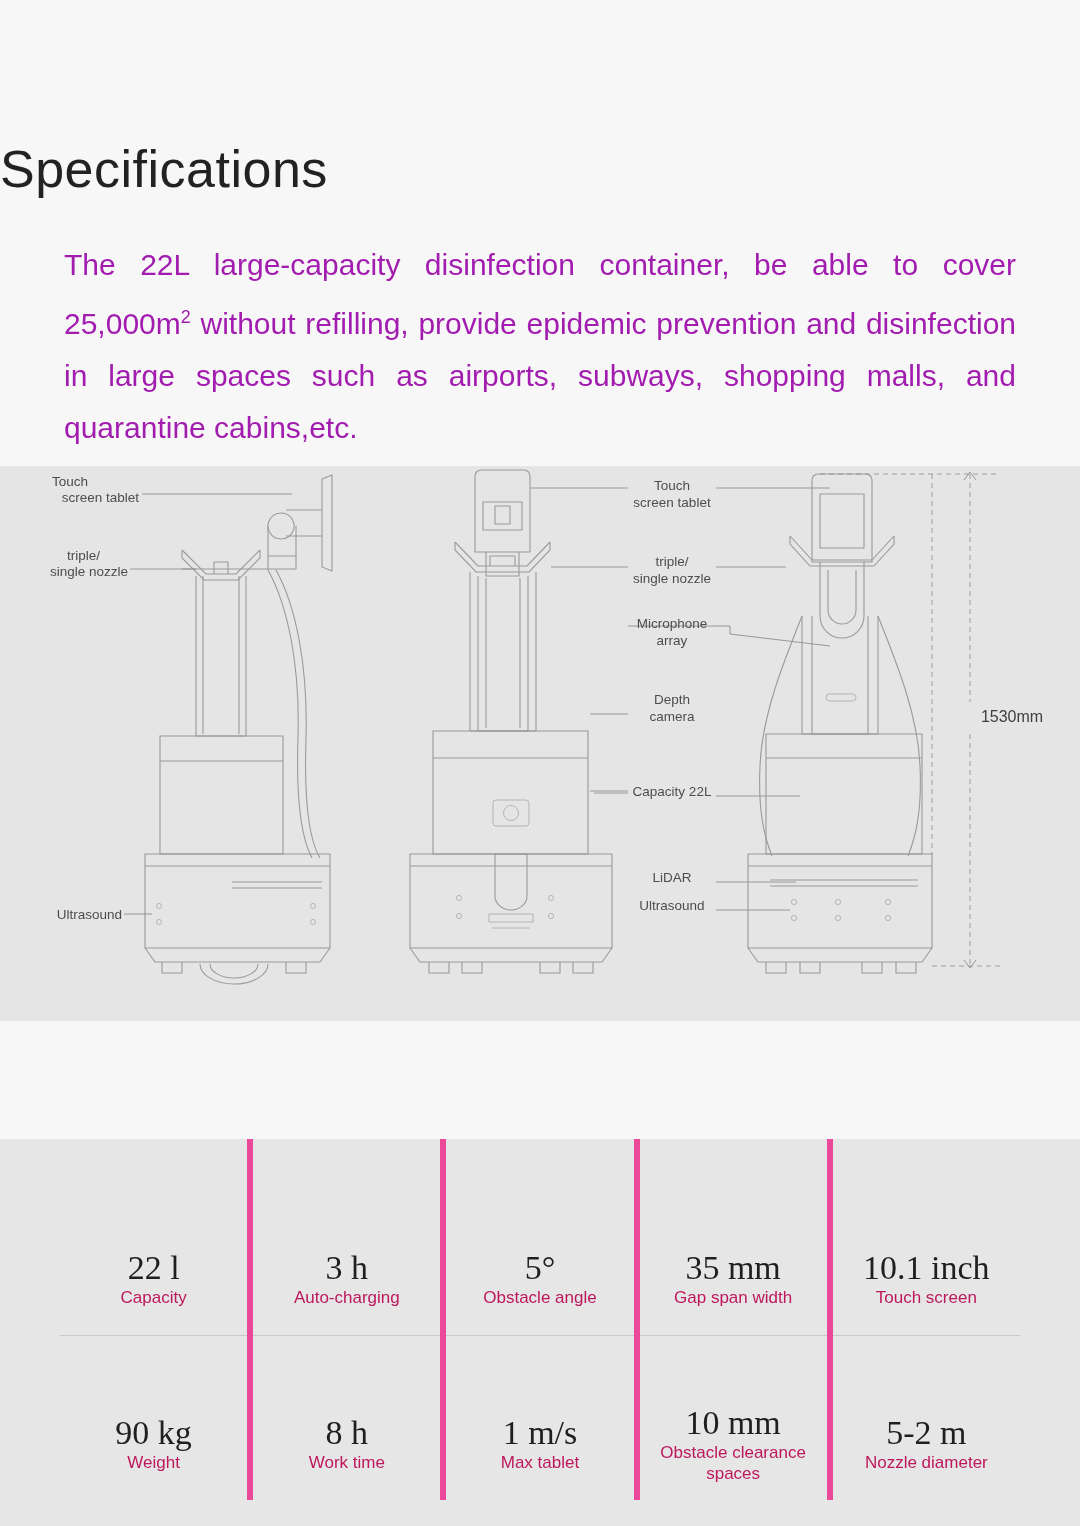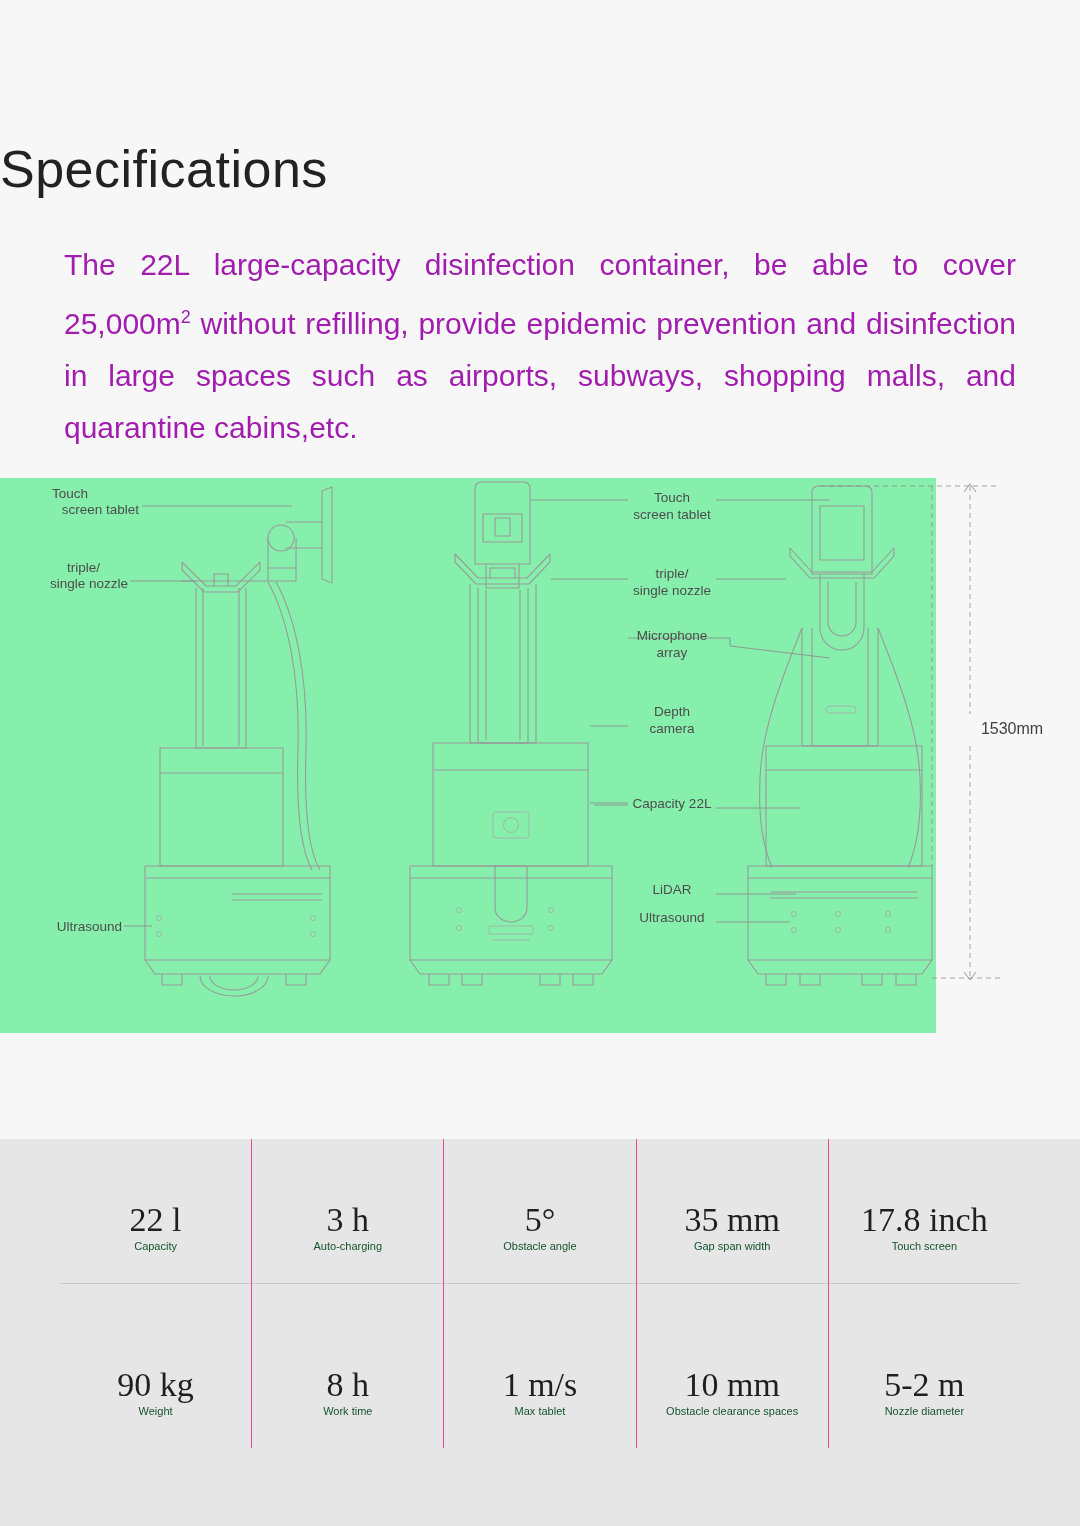--- a/index.html
+++ b/index.html
@@ -41,24 +41,24 @@
     text-align-last: left;
   }
   .intro .sup {
     font-size: 18px;
     vertical-align: super;
   }
 
   
   .diagram-wrap {
     position: relative;
-    width: 936px;
+    width: 1080px;
     height: 555px;
-    margin-top: 24px;
-    background: #86efac;
+    margin-top: 12px;
+    background: #e5e5e5;
   }
   .diagram-wrap svg {
     display: block;
   }
 
   
   .spec-section {
     position: absolute;
     left: 0;
     top: 1104px;
@@ -73,43 +73,43 @@
     table-layout: fixed;
   }
   .spec-table td {
     width: 20%;
     text-align: center;
     vertical-align: middle;
     padding: 0;
     height: 172px;
   }
   .spec-table tr.row1 td {
-    padding-top: 32px;
+    padding-top: 84px;
     height: 112px;
   }
   .spec-table tr.row2 td {
     padding-top: 52px;
     height: 112px;
   }
   .spec-table td + td {
-    border-left: 1px solid #ec4899;
+    border-left: 6px solid #ec4899;
   }
   .spec-table tr.row2 td {
     border-top: 1px solid #c9c9c9;
   }
   .spec-val {
     font-size: 34px;
     color: #1f1f1f;
     font-weight: 400;
     line-height: 1.1;
     font-family: "Liberation Serif", serif;
   }
   .spec-lbl {
-    font-size: 11px;
-    color: #14532d;
+    font-size: 17px;
+    color: #be185d;
     margin-top: 2px;
     line-height: 1.2;
   }
 
   
   text.lbl {
     font-family: "Liberation Sans", sans-serif;
     font-size: 13.5px;
     fill: #4d4d4d;
   }
@@ -345,21 +345,21 @@
         </td>
         <td>
           <div class="spec-val">5°</div>
           <div class="spec-lbl">Obstacle angle</div>
         </td>
         <td>
           <div class="spec-val">35 mm</div>
           <div class="spec-lbl">Gap span width</div>
         </td>
         <td>
-          <div class="spec-val">17.8 inch</div>
+          <div class="spec-val">10.1 inch</div>
           <div class="spec-lbl">Touch screen</div>
         </td>
       </tr>
       <tr class="row2">
         <td>
           <div class="spec-val">90 kg</div>
           <div class="spec-lbl">Weight</div>
         </td>
         <td>
           <div class="spec-val">8 h</div>

